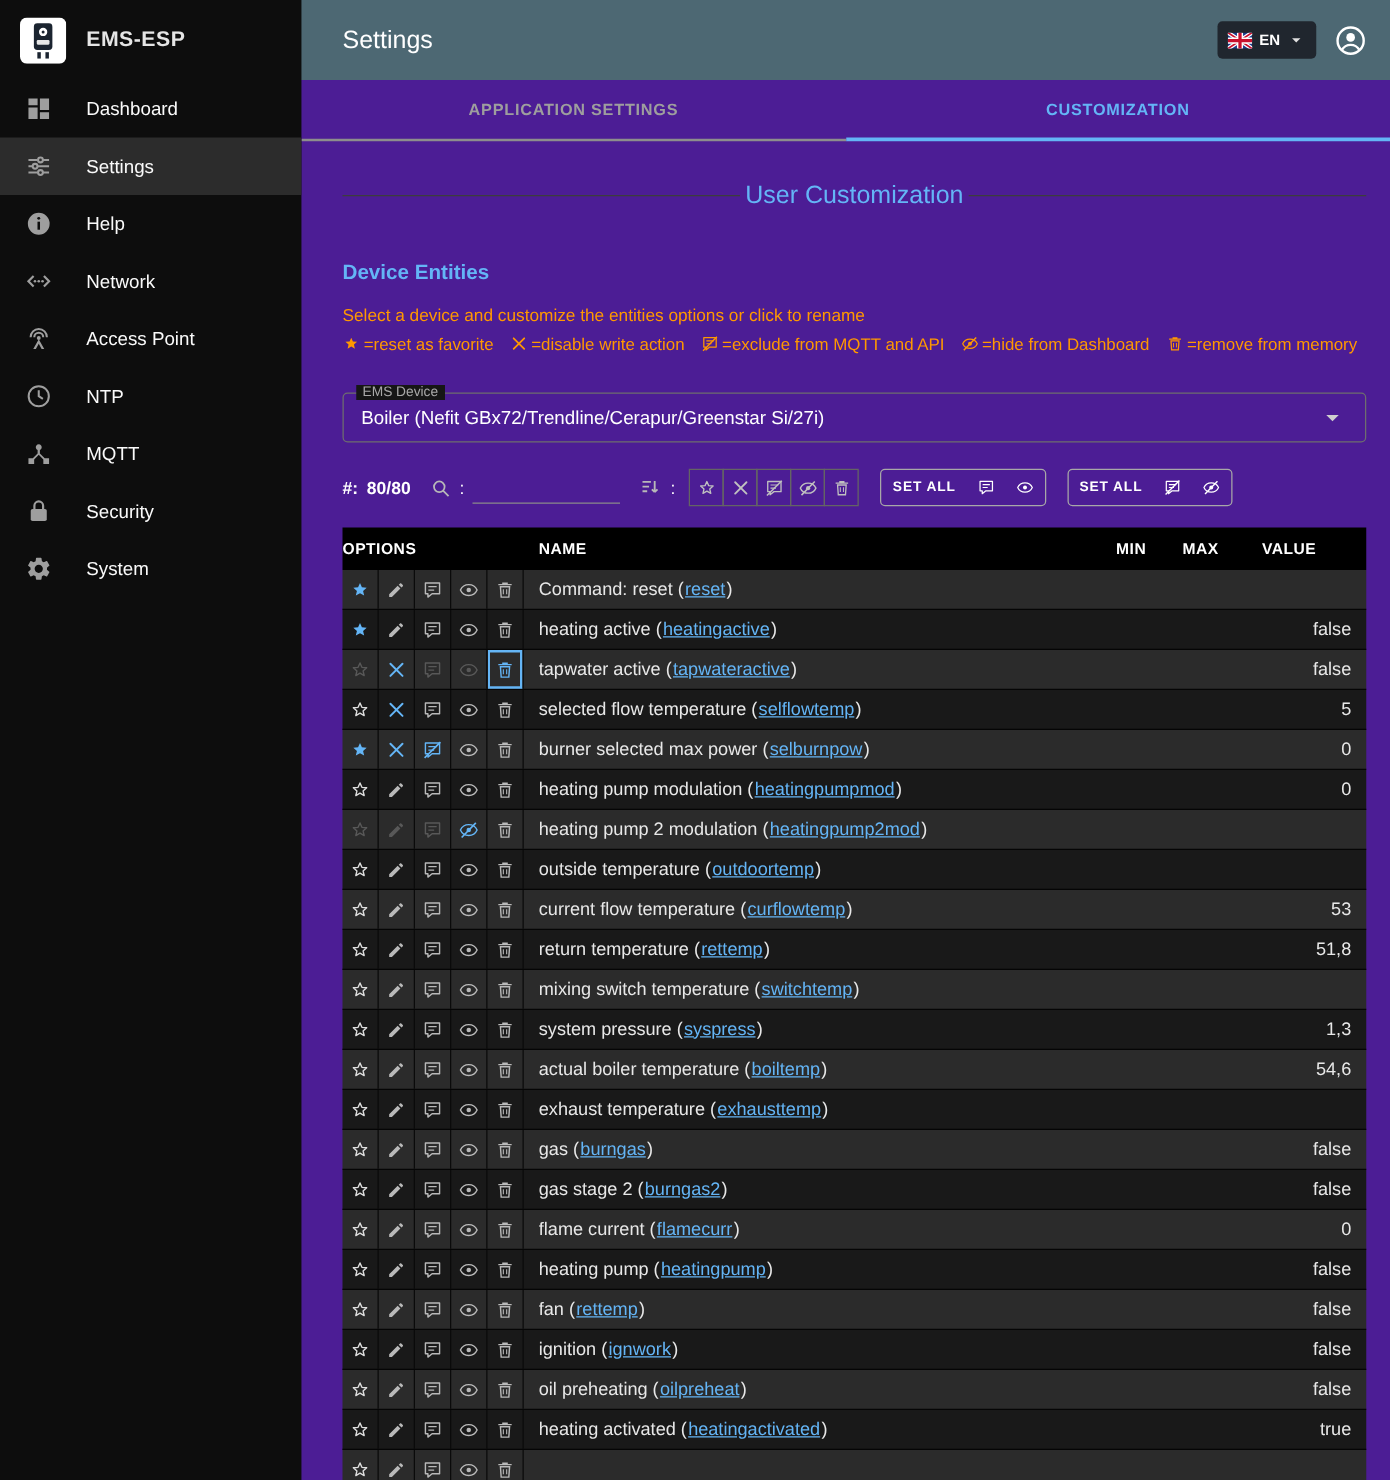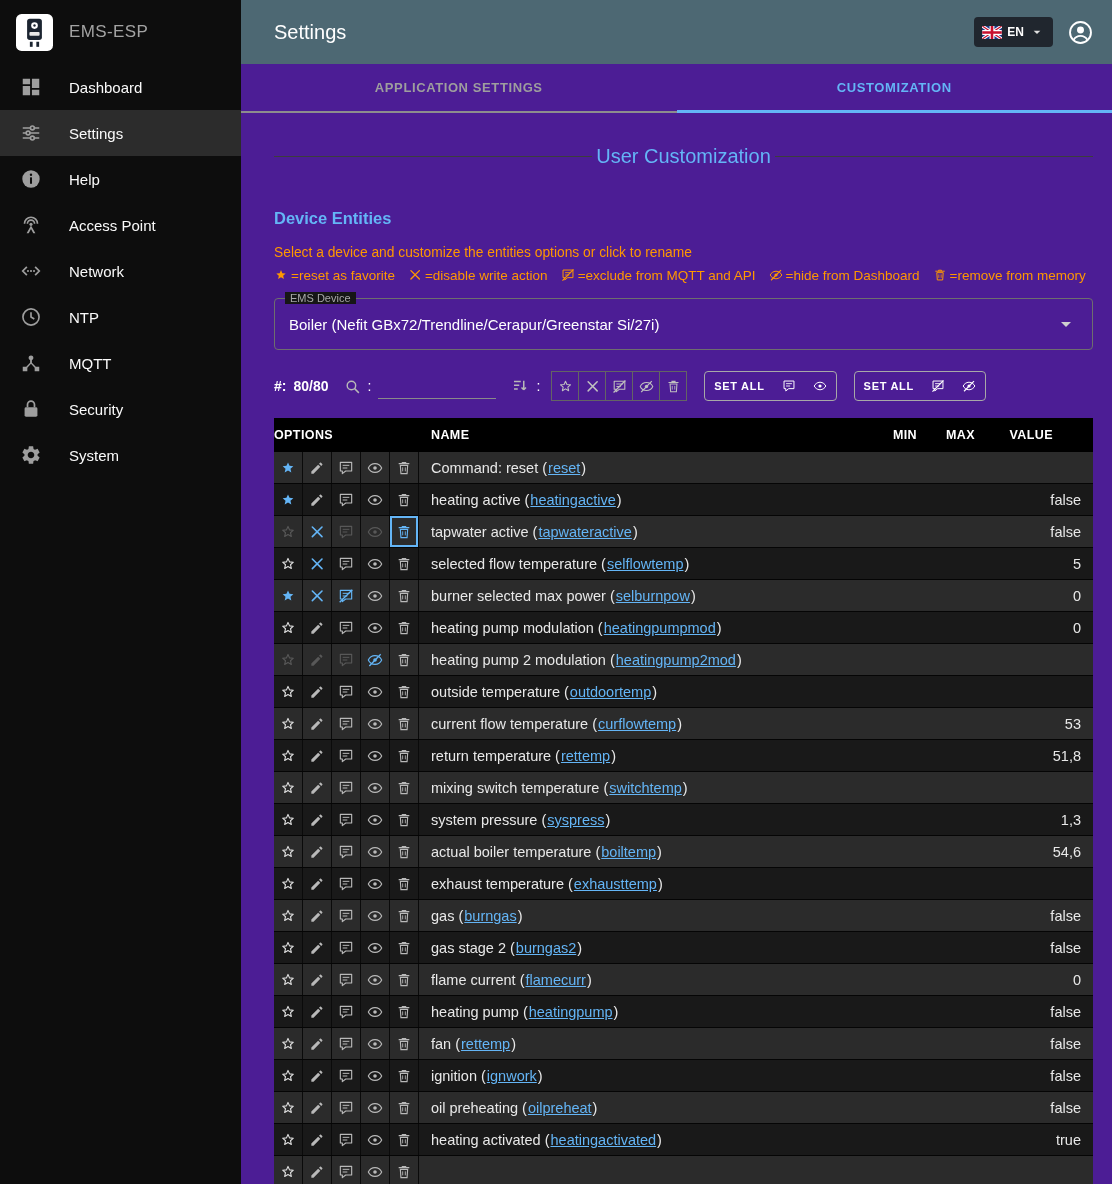--- a/index.html
+++ b/index.html
@@ -6,21 +6,21 @@
   html,body{width:1112px;height:1184px;background:#0d0d0d;overflow:hidden;
     font-family:"Liberation Sans",sans-serif;}
   body{position:relative}
   .icon{display:inline-block;line-height:0}
   .icon svg{display:block;width:100%;height:100%}
 
   
   .sidebar{position:absolute;left:0;top:0;width:241px;height:1184px;background:#0d0d0d;z-index:3}
   .sidebar-header{height:64px;display:flex;align-items:center;padding:0 16px;gap:16px}
   .logo{width:37px;height:37px}
-  .logo-text{color:#a3a3a3;font-weight:normal;font-size:17px;letter-spacing:.4px}
+  .logo-text{color:#e5e5e5;font-weight:bold;font-size:17px;letter-spacing:.4px}
   .nav-item{height:46px;display:flex;align-items:center;padding:0 16px;gap:27px;cursor:pointer}
   .nav-item.active{background:#2c2c2c}
   .nav-icon{width:22px;height:22px;color:#9e9e9e;margin-left:4px;flex:0 0 auto}
   .nav-label{color:#fafafa;font-size:15px}
 
   
   .topbar{position:absolute;left:241px;top:0;width:871px;height:64px;background:#4d6873;
     display:flex;align-items:center;padding:0 18px 0 33px;z-index:2}
   .page-title{font-size:20px;color:#fff;flex:1}
   .lang-btn{display:flex;align-items:center;gap:5px;background:#20262e;border:none;border-radius:4px;
@@ -40,21 +40,21 @@
   .divider-title{display:flex;align-items:center;gap:4px;height:30px}
   .divider-title .line{flex:1;height:1px;background:#3d3d3d}
   .divider-text{color:#64b5f6;font-size:20px;white-space:nowrap}
 
   .sub-heading{color:#64b5f6;font-size:16.5px;font-weight:bold;margin-top:38px;height:20px}
   .instructions{color:#ff9800;font-size:13.8px;margin-top:16px;height:17px}
   .legend{color:#ff9800;font-size:13.5px;margin-top:6px;height:18px;white-space:nowrap}
   .legend-item{margin-right:13px}
   .legend-icon{width:14px;height:14px;vertical-align:-2px;margin-right:3px;color:#ff9800}
 
-  .select{position:relative;margin-top:12px;height:52px;border:1px solid #6e6e6e;border-radius:4px;
+  .select{position:relative;margin-top:28px;height:40px;border:1px solid #6e6e6e;border-radius:4px;
     display:flex;align-items:center;padding:0 14px;cursor:pointer}
   .select-label{position:absolute;top:-7px;left:10px;background:#161616;padding:0 5px;font-size:11px;color:#a8a8a8}
   .select-value{font-size:15px;color:#fff;flex:1}
   .select-caret{width:24px;height:24px;color:#cfcfcf}
 
   .toolbar{display:flex;align-items:center;margin-top:20px;height:32px;gap:7px;color:#fff}
   .count-label,.count{font-weight:bold;font-size:14px}
   .search-ic{width:17px;height:17px;color:#b8b8b8;margin-left:8px}
   .colon{font-size:14px;color:#fff}
   .search-input{width:118px;height:26px;background:transparent;border:none;border-bottom:1px solid #8a8a8a;
@@ -169,38 +169,38 @@
             <circle cx="12" cy="12" r="9.5" fill="currentColor"></circle>
             <rect x="10.9" y="10.2" width="2.2" height="7" fill="#0d0d0d"></rect>
             <circle cx="12" cy="7.3" r="1.3" fill="#0d0d0d"></circle>
           </svg>
         </span>
         <span class="nav-label">Help</span>
       </div>
       <div class="nav-item">
         <span class="nav-icon icon">
           <svg viewBox="0 0 24 24">
+            <path d="M7.5 7.5L3 12l4.5 4.5M16.5 7.5L21 12l-4.5 4.5" fill="none" stroke="currentColor" stroke-width="1.9"></path>
+            <circle cx="8.7" cy="12" r="1.15" fill="currentColor"></circle>
+            <circle cx="12" cy="12" r="1.15" fill="currentColor"></circle>
+            <circle cx="15.3" cy="12" r="1.15" fill="currentColor"></circle>
+          </svg>
+        </span>
+        <span class="nav-label">Network</span>
+      </div>
+      <div class="nav-item">
+        <span class="nav-icon icon">
+          <svg viewBox="0 0 24 24">
             <path d="M4.9 10.6a7.1 7.1 0 0 1 14.2 0" fill="none" stroke="currentColor" stroke-width="1.8"></path>
             <path d="M8.1 10.6a3.9 3.9 0 0 1 7.8 0" fill="none" stroke="currentColor" stroke-width="1.8"></path>
             <circle cx="12" cy="11.3" r="1.7" fill="currentColor"></circle>
             <path d="M12 12.5L7.2 21h2.3l2.5-4.6L14.5 21h2.3z" fill="currentColor"></path>
           </svg>
         </span>
         <span class="nav-label">Access Point</span>
-      </div>
-      <div class="nav-item">
-        <span class="nav-icon icon">
-          <svg viewBox="0 0 24 24">
-            <path d="M7.5 7.5L3 12l4.5 4.5M16.5 7.5L21 12l-4.5 4.5" fill="none" stroke="currentColor" stroke-width="1.9"></path>
-            <circle cx="8.7" cy="12" r="1.15" fill="currentColor"></circle>
-            <circle cx="12" cy="12" r="1.15" fill="currentColor"></circle>
-            <circle cx="15.3" cy="12" r="1.15" fill="currentColor"></circle>
-          </svg>
-        </span>
-        <span class="nav-label">Network</span>
       </div>
       <div class="nav-item">
         <span class="nav-icon icon">
           <svg viewBox="0 0 24 24">
             <circle cx="12" cy="12" r="8.8" fill="none" stroke="currentColor" stroke-width="1.8"></circle>
             <path d="M12 6.8V12l3.6 2.2" fill="none" stroke="currentColor" stroke-width="1.8"></path>
           </svg>
         </span>
         <span class="nav-label">NTP</span>
       </div>

